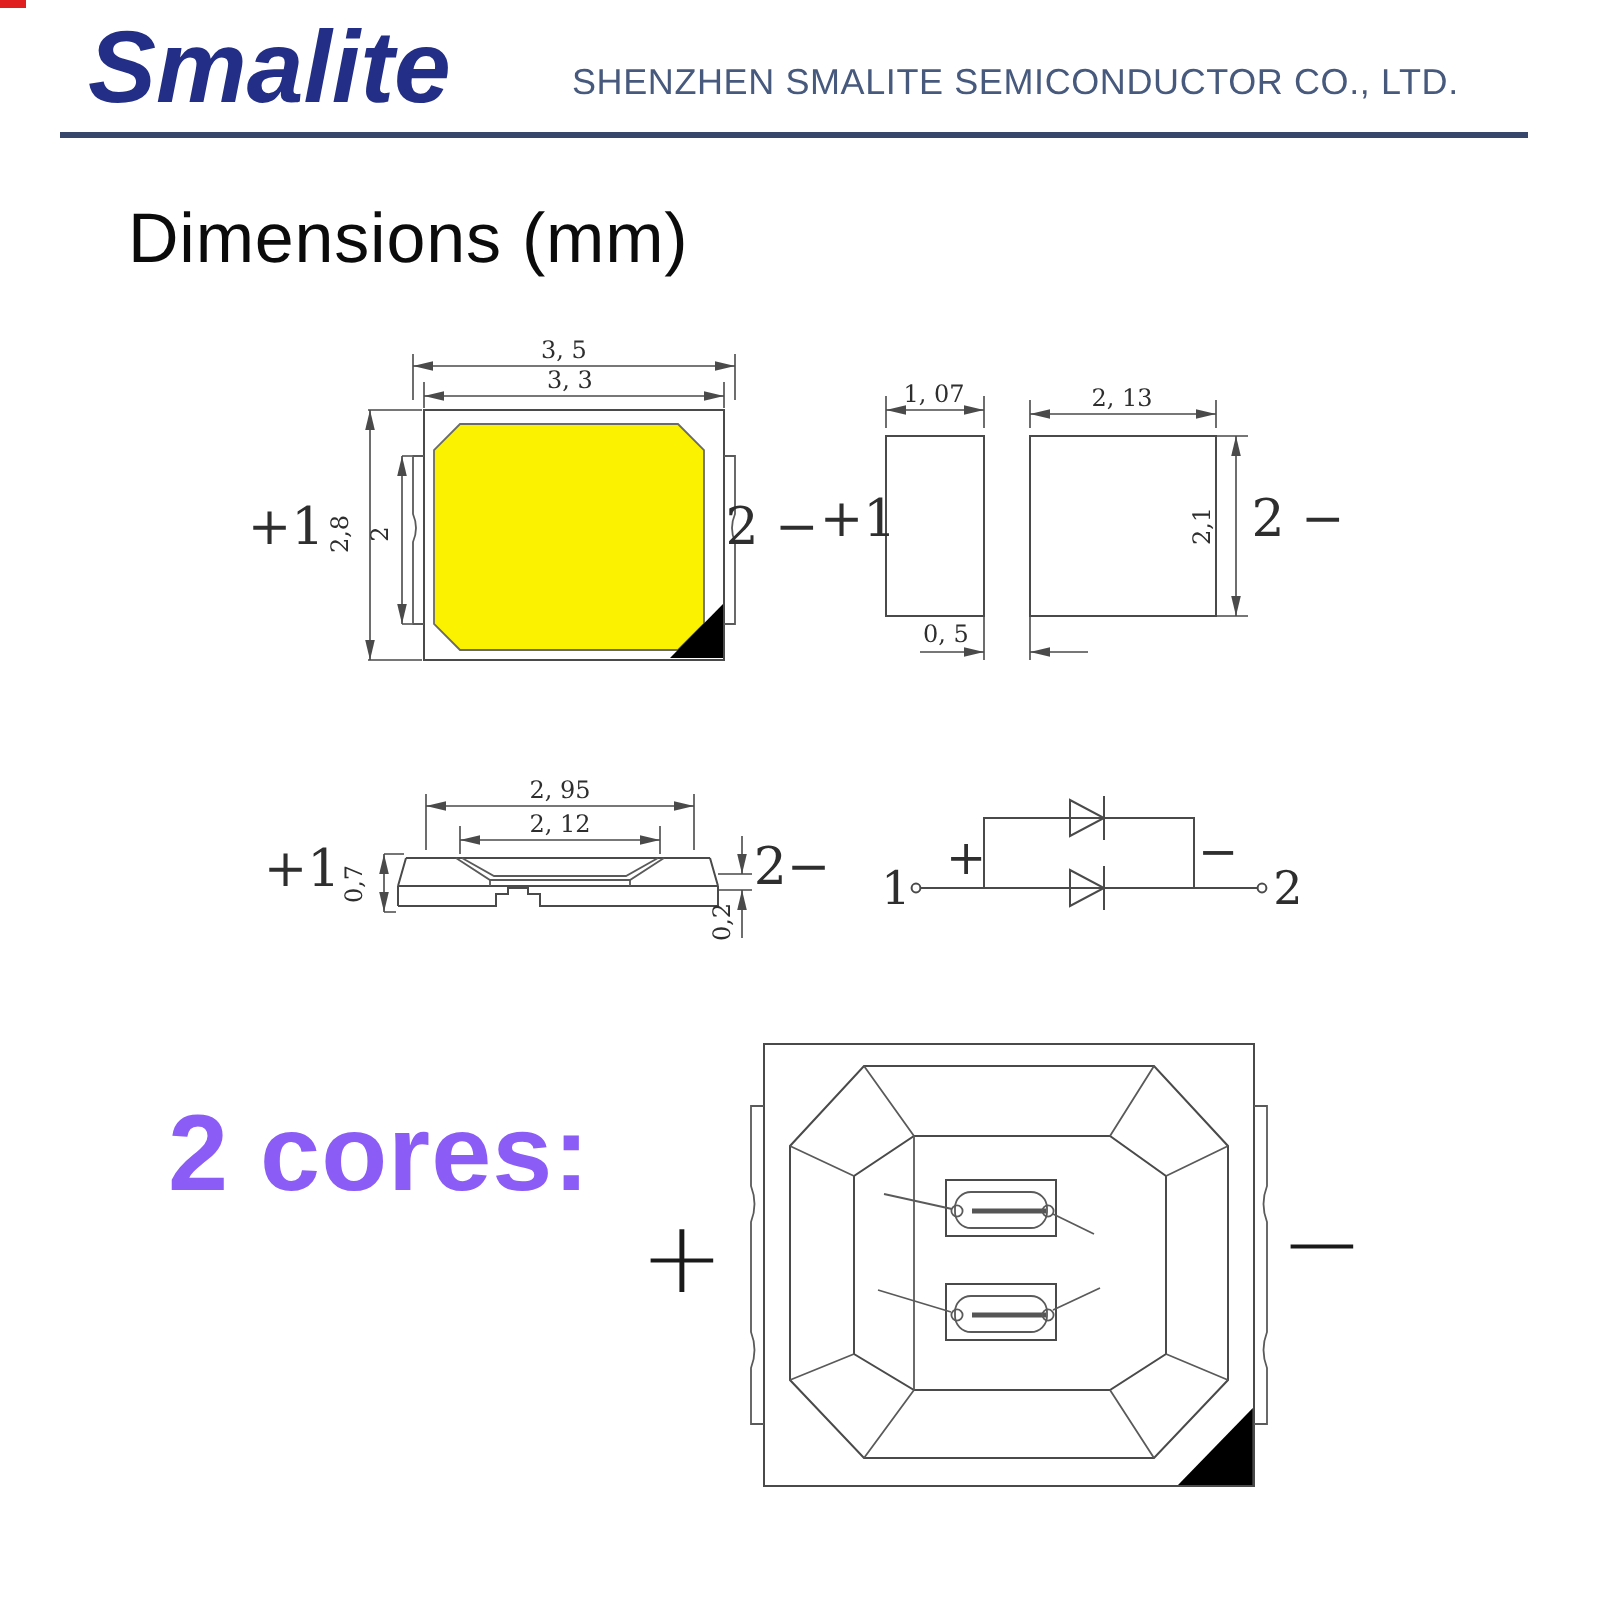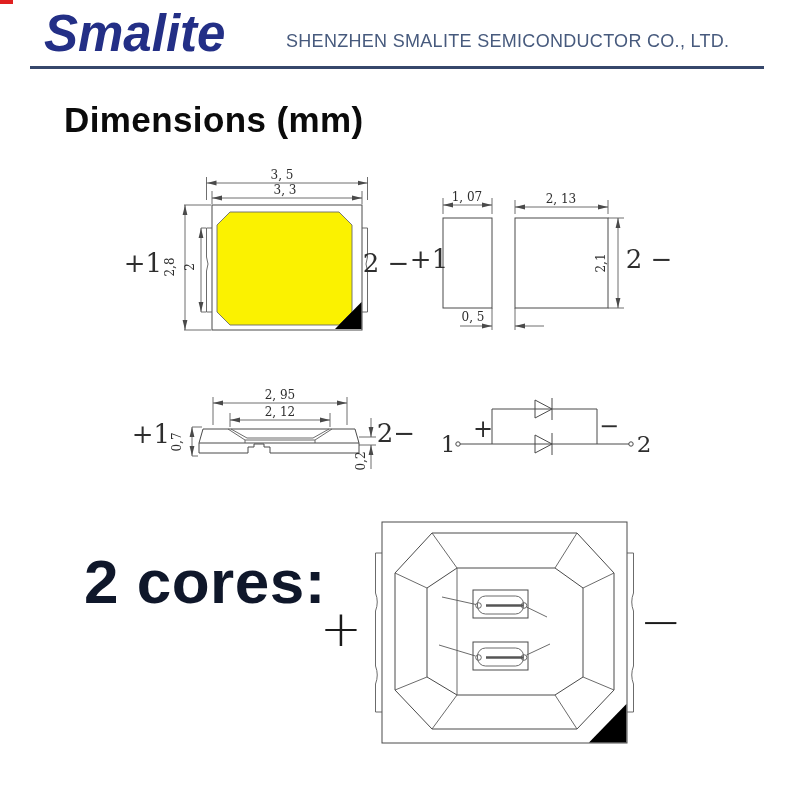--- a/index.html
+++ b/index.html
@@ -4,22 +4,22 @@
 <style>
   html,body{margin:0;padding:0;background:#fff;}
   body{width:800px;height:800px;position:relative;font-family:"Liberation Sans",sans-serif;overflow:hidden;}
   .abs{position:absolute;}
   
   .red-mark{left:0;top:2;width:13px;height:4px;background:#e02020;}
   .logo{left:44px;top:4px;font-family:"Liberation Sans",sans-serif;font-size:51px;font-weight:bold;font-style:italic;color:#232f86;letter-spacing:0px;}
   .tagline{left:286px;top:31px;font-size:18px;font-weight:normal;color:#475a7d;letter-spacing:0.3px;}
   .rule{left:30px;top:66px;width:734px;height:3px;background:#36476b;}
   
-  .title{left:64px;top:100px;font-size:35px;font-weight:bold;color:#0b0b0b;letter-spacing:0.4px;}
-  .cores{left:84px;top:546px;font-size:62px;font-weight:bold;color:#0f172a;letter-spacing:0.5px;}
+  .title{left:64px;top:100px;font-size:35px;font-weight:normal;color:#0b0b0b;letter-spacing:0.4px;}
+  .cores{left:84px;top:546px;font-size:54px;font-weight:bold;color:#8b5cf6;letter-spacing:0.5px;}
   
   svg{position:absolute;overflow:visible;}
   .ln{fill:none;stroke:#4a4a4a;stroke-width:1;}
   .lnt{fill:none;stroke:#5a5a5a;stroke-width:0.9;}
   .dim{fill:none;stroke:#4a4a4a;stroke-width:0.8;}
   text.d{font-family:"DejaVu Serif",serif;font-size:12px;fill:#2e2e2e;}
   text.pin{font-family:"DejaVu Serif",serif;font-size:26px;fill:#2e2e2e;}
   text.pin2{font-family:"DejaVu Serif",serif;font-size:23px;fill:#2e2e2e;}
   text.sign{font-family:"DejaVu Serif",serif;font-size:24px;fill:#2e2e2e;}
   text.bigsign{font-family:"DejaVu Sans",sans-serif;font-size:50px;fill:#1a1a1a;font-weight:200;}

